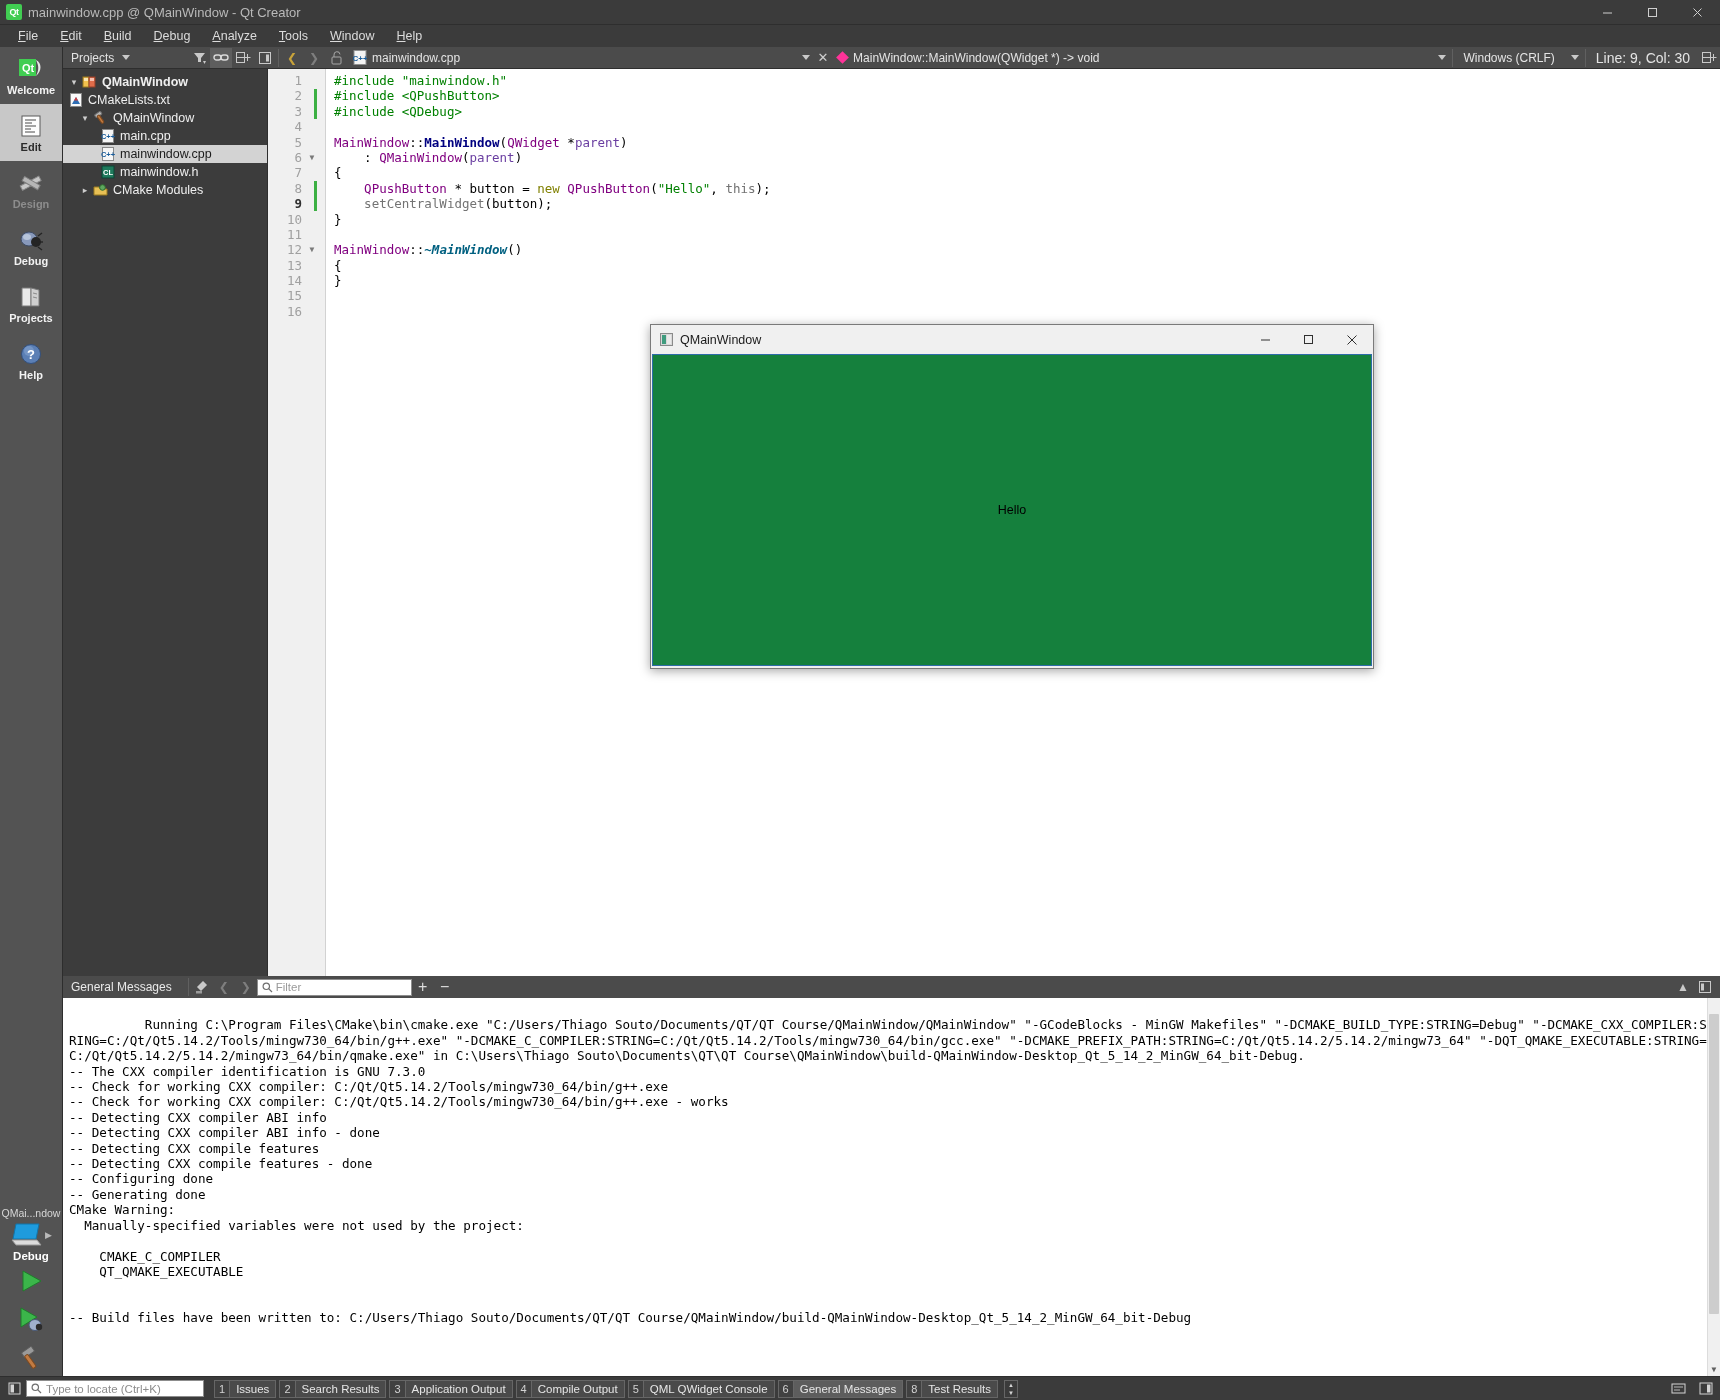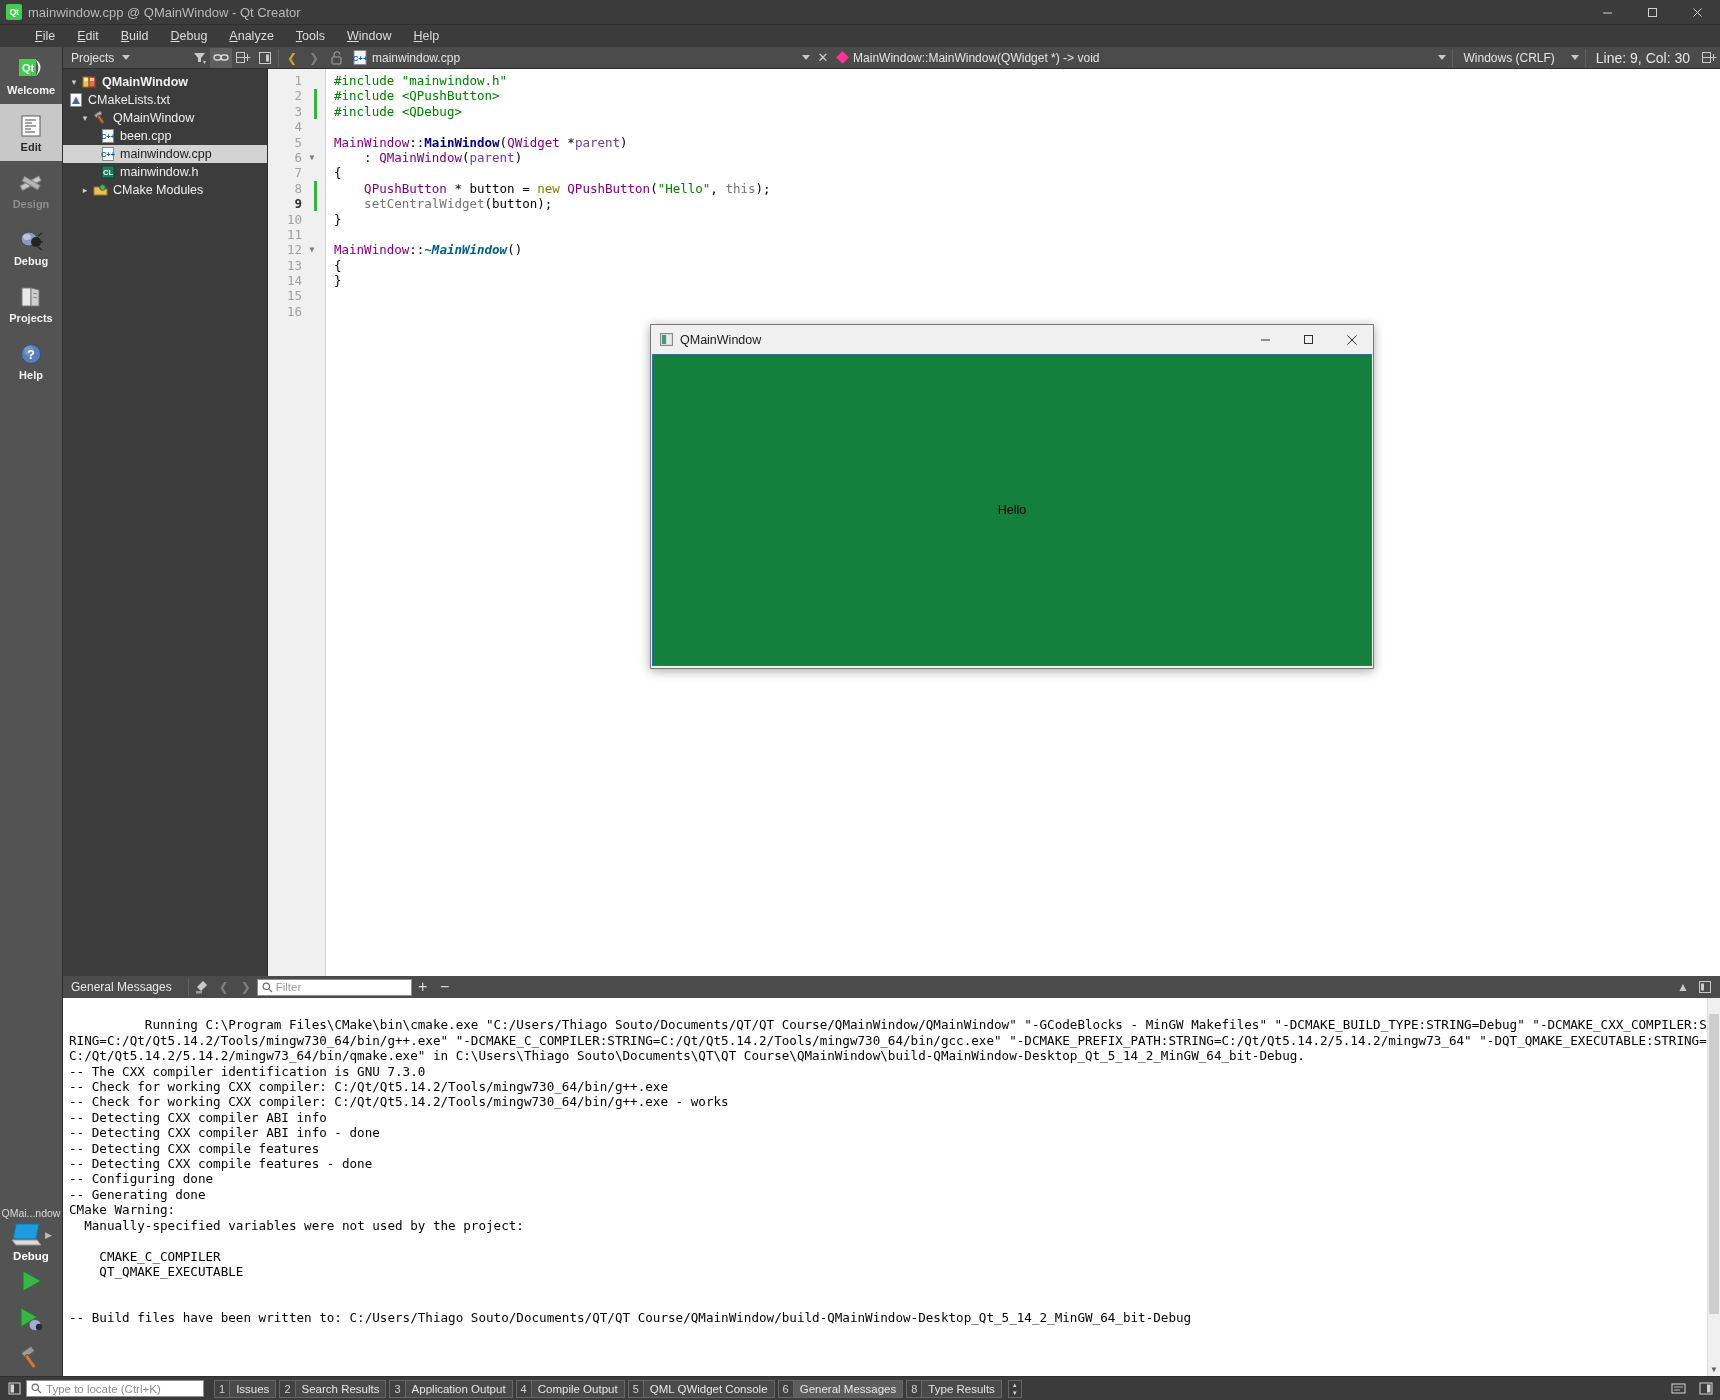--- a/index.html
+++ b/index.html
@@ -22,21 +22,21 @@
     width:16px; height:16px; margin:0 6px 0 6px; position:relative; flex:none;
     background:#41cd52; border-radius:2px;
     font-size:9px; font-weight:bold; color:#fff; text-align:center; line-height:16px;
     letter-spacing:-0.5px;
   }
   .title-text { font-size:13px; color:#b9b9b9; }
   .win-btns { margin-left:auto; display:flex; height:25px; }
   .win-btn { width:45px; height:25px; display:flex; align-items:center; justify-content:center; color:#cfcfcf; font-size:13px; }
 
   
-  .menubar { height:22px; background:#3b3b3b; display:flex; align-items:center; padding-left:24px; flex:none; }
+  .menubar { height:22px; background:#3b3b3b; display:flex; align-items:center; padding-left:7px; flex:none; }
   .menu-item { padding:2px 11px; font-size:12.5px; color:#dcdcdc; }
   .menu-item u { text-decoration:underline; }
 
   
   .bodyrow { flex:1; display:flex; min-height:0; }
 
   
   .modebar {
     width:63px; background:#535353; flex:none; display:flex; flex-direction:column;
     border-right:1px solid #2d2d2d; position:relative;
@@ -452,21 +452,21 @@
               <span class="tlabel">QMainWindow</span>
             </div>
 
             <div class="trow" style="padding-left:36px">
               <span class="ticon">
                 <svg width="14" height="14" viewBox="0 0 14 14">
                     <rect x="1.5" y="0.5" width="11" height="13" fill="#f6f6f6" stroke="#8a8a8a"></rect>
                     <text x="7" y="10" text-anchor="middle" font-family="Liberation Sans" font-size="7.5" font-weight="bold" fill="#1b5e9c">C++</text>
                   </svg>
               </span>
-              <span class="tlabel">been.cpp</span>
+              <span class="tlabel">main.cpp</span>
             </div>
 
             <div class="trow sel" style="padding-left:36px">
               <span class="ticon">
                 <svg width="14" height="14" viewBox="0 0 14 14">
                     <rect x="1.5" y="0.5" width="11" height="13" fill="#f6f6f6" stroke="#8a8a8a"></rect>
                     <text x="7" y="10" text-anchor="middle" font-family="Liberation Sans" font-size="7.5" font-weight="bold" fill="#1b5e9c">C++</text>
                   </svg>
               </span>
               <span class="tlabel">mainwindow.cpp</span>
@@ -673,21 +673,21 @@
       <div class="outtab">
         <span class="n">5</span>
         <span class="t">QML QWidget Console</span>
       </div>
       <div class="outtab act">
         <span class="n">6</span>
         <span class="t">General Messages</span>
       </div>
       <div class="outtab">
         <span class="n">8</span>
-        <span class="t">Type Results</span>
+        <span class="t">Test Results</span>
       </div>
       <div class="spin">
         <div>▲</div>
         <div>▼</div>
       </div>
     </div>
 
     <div class="status-right">
       <div class="sq">
         <svg width="15" height="13" viewBox="0 0 15 13">

